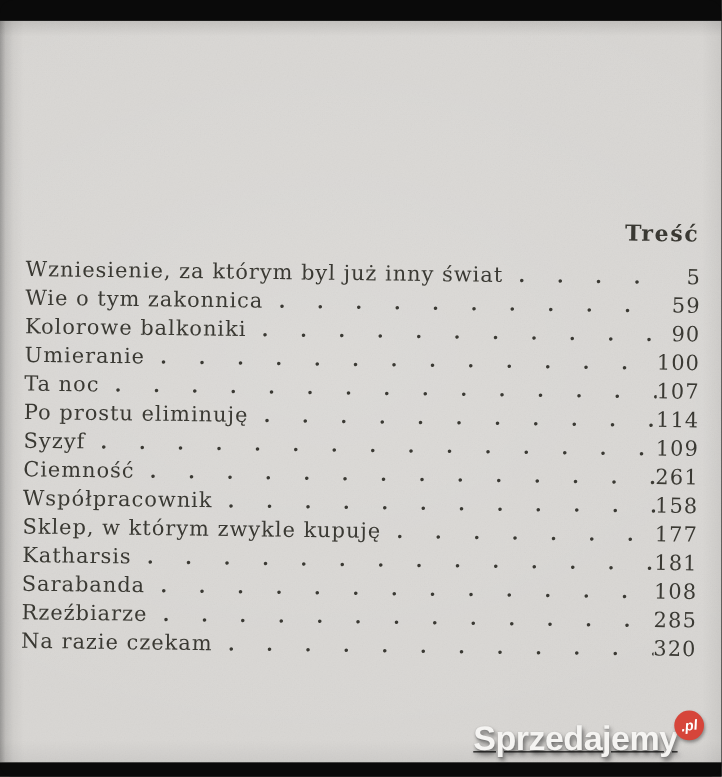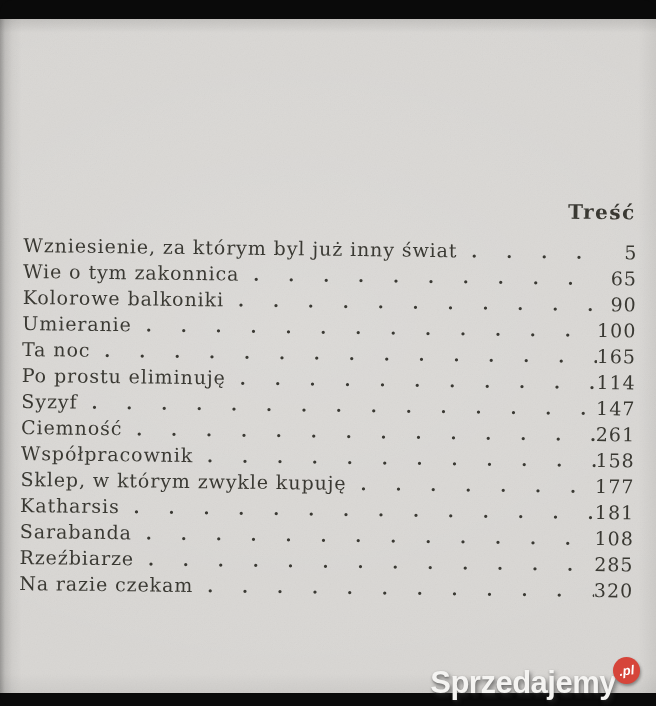--- a/index.html
+++ b/index.html
@@ -69,22 +69,23 @@
     font-weight: bold;
     font-size: 17px;
   }
   .row .n {
     min-width: 38px;
     text-align: right;
     letter-spacing: 1px;
   }
   .wm {
     position: absolute;
-    right: 40px; bottom: 7px;
+    right: 40px; bottom: 18px;
     height: 32px;
+    text-decoration: underline;
   }
   .wm .brand {
     font-family: "Liberation Sans", sans-serif;
     font-weight: bold;
     font-size: 31px;
     line-height: 32px;
     color: var(--wm-text, #f5f4f2);
     text-shadow: 2px 3px 4px rgba(45,45,45,0.55), 0 1px 2px rgba(60,60,60,0.4);
     letter-spacing: -0.5px;
   }
@@ -128,51 +129,51 @@
     <div id="rows">
   <div class="row">
     <span class="t">Wzniesienie, za którym byl już inny świat</span>
     <span class="l">....................</span>
     <span class="n">5</span>
   </div>
 
   <div class="row">
     <span class="t">Wie o tym zakonnica</span>
     <span class="l">....................</span>
-    <span class="n">65</span>
+    <span class="n">59</span>
   </div>
 
   <div class="row">
     <span class="t">Kolorowe balkoniki</span>
     <span class="l">....................</span>
     <span class="n">90</span>
   </div>
 
   <div class="row">
     <span class="t">Umieranie</span>
     <span class="l">....................</span>
     <span class="n">100</span>
   </div>
 
   <div class="row">
     <span class="t">Ta noc</span>
     <span class="l">....................</span>
-    <span class="n">165</span>
+    <span class="n">107</span>
   </div>
 
   <div class="row">
     <span class="t">Po prostu eliminuję</span>
     <span class="l">....................</span>
     <span class="n">114</span>
   </div>
 
   <div class="row">
     <span class="t">Syzyf</span>
     <span class="l">....................</span>
-    <span class="n">147</span>
+    <span class="n">109</span>
   </div>
 
   <div class="row">
     <span class="t">Ciemność</span>
     <span class="l">....................</span>
     <span class="n">261</span>
   </div>
 
   <div class="row">
     <span class="t">Współpracownik</span>

